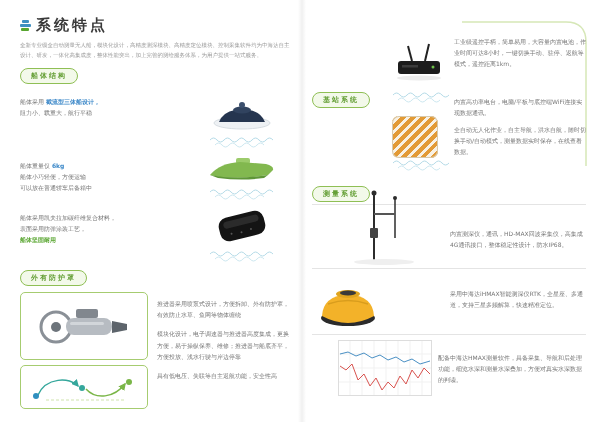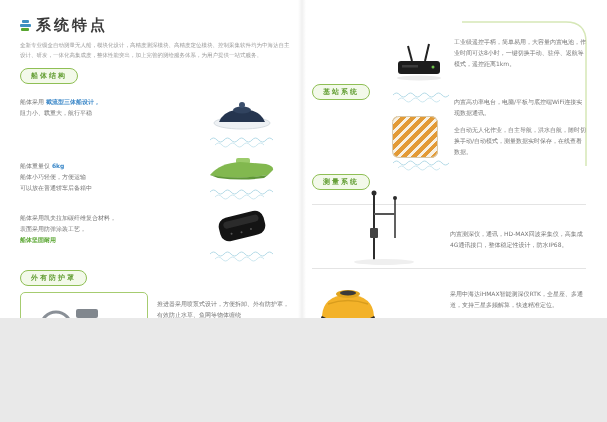--- a/index.html
+++ b/index.html
@@ -1,18 +1,18 @@
 <!DOCTYPE html>
 <html><head>
 <meta charset="utf-8">
 <style>
   * { margin:0; padding:0; box-sizing:border-box; }
   html,body { background:#e9e9e9; }
   body { font-family:"DejaVu Sans","Liberation Sans",sans-serif; }
-  .spread { position:relative; width:607px; height:318px; background:#ffffff;
+  .spread { position:relative; width:607px; height:422px; background:#ffffff;
             box-shadow:0 1px 4px rgba(0,0,0,.25); overflow:hidden; color:#666; }
   .fold { position:absolute; left:298px; top:0; bottom:0; width:8px;
           background:linear-gradient(90deg, rgba(0,0,0,0) 0%, rgba(0,0,0,.06) 50%, rgba(0,0,0,0) 100%); }
 
   
   .page-left { position:absolute; left:20px; top:16px; width:272px; }
   .title-row { display:flex; align-items:center; gap:5px; }
   .title-icon { display:inline-flex; flex-direction:column; gap:1px; }
   .title-icon i { display:block; height:3px; background:#3f8fc0; border-radius:1px; }
   .title-icon i:nth-child(1){ width:7px; margin-left:2px; }
@@ -191,35 +191,35 @@
         <ellipse cx="27" cy="36" rx="22" ry="2.5" fill="#ebebeb"></ellipse>
       </svg>
       <svg class="wave" width="60" height="12" viewBox="0 0 60 12">
         <path d="M1 4 Q4.5 0 8 4 T15 4 T22 4 T29 4 T36 4 T43 4 T50 4 T57 4" fill="none" stroke="#b5dbe8" stroke-width="1"></path>
         <path d="M6 9 Q9.5 5 13 9 T20 9 T27 9 T34 9 T41 9 T48 9" fill="none" stroke="#cde8f0" stroke-width="1"></path>
       </svg>
     </figure>
 
     <p class="rtext abs" style="left:142px; top:20px; width:132px;">工业级遥控手柄，简单易用，大容量内置电池，作业时间可达8小时，一键切换手动、驻停、返航等模式，遥控距离1km。</p>
 
-    <span class="badge abs" style="left:0; top:68px; margin-top:0;">基站系统</span>
+    <span class="badge abs" style="left:0; top:68px; margin-top:8px;">基站系统</span>
 
     <p class="rtext abs" style="left:142px; top:80px; width:132px;">内置高功率电台，电脑/平板与底控端WiFi连接实现数据通讯。</p>
 
     <figure class="abs" style="left:80px; top:100px;">
       <div class="orange-swatch"></div>
       <svg class="wave" width="60" height="12" viewBox="0 0 60 12">
         <path d="M1 4 Q4.5 0 8 4 T15 4 T22 4 T29 4 T36 4 T43 4 T50 4 T57 4" fill="none" stroke="#b5dbe8" stroke-width="1"></path>
         <path d="M6 9 Q9.5 5 13 9 T20 9 T27 9 T34 9 T41 9 T48 9" fill="none" stroke="#cde8f0" stroke-width="1"></path>
       </svg>
     </figure>
 
     <p class="rtext abs" style="left:142px; top:108px; width:132px;">全自动无人化作业，自主导航，洪水自航，随时切换手动/自动模式，测量数据实时保存，在线查看数据。</p>
 
-    <span class="badge abs" style="left:0; top:158px; margin-top:0;">测量系统</span>
+    <span class="badge abs" style="left:0; top:158px; margin-top:12px;">测量系统</span>
 
     <div class="divider" style="top:188px;"></div>
 
     <figure class="abs" style="left:28px; top:172px;">
       <svg width="90" height="78" viewBox="0 0 90 78">
         <line x1="34" y1="6" x2="34" y2="72" stroke="#2c2c2c" stroke-width="2"></line>
         <circle cx="34" cy="5" r="2.5" fill="#2c2c2c"></circle>
         <line x1="55" y1="11" x2="55" y2="50" stroke="#2c2c2c" stroke-width="1.5"></line>
         <circle cx="55" cy="10" r="2" fill="#2c2c2c"></circle>
         <line x1="34" y1="26" x2="55" y2="26" stroke="#555" stroke-width="2"></line>

